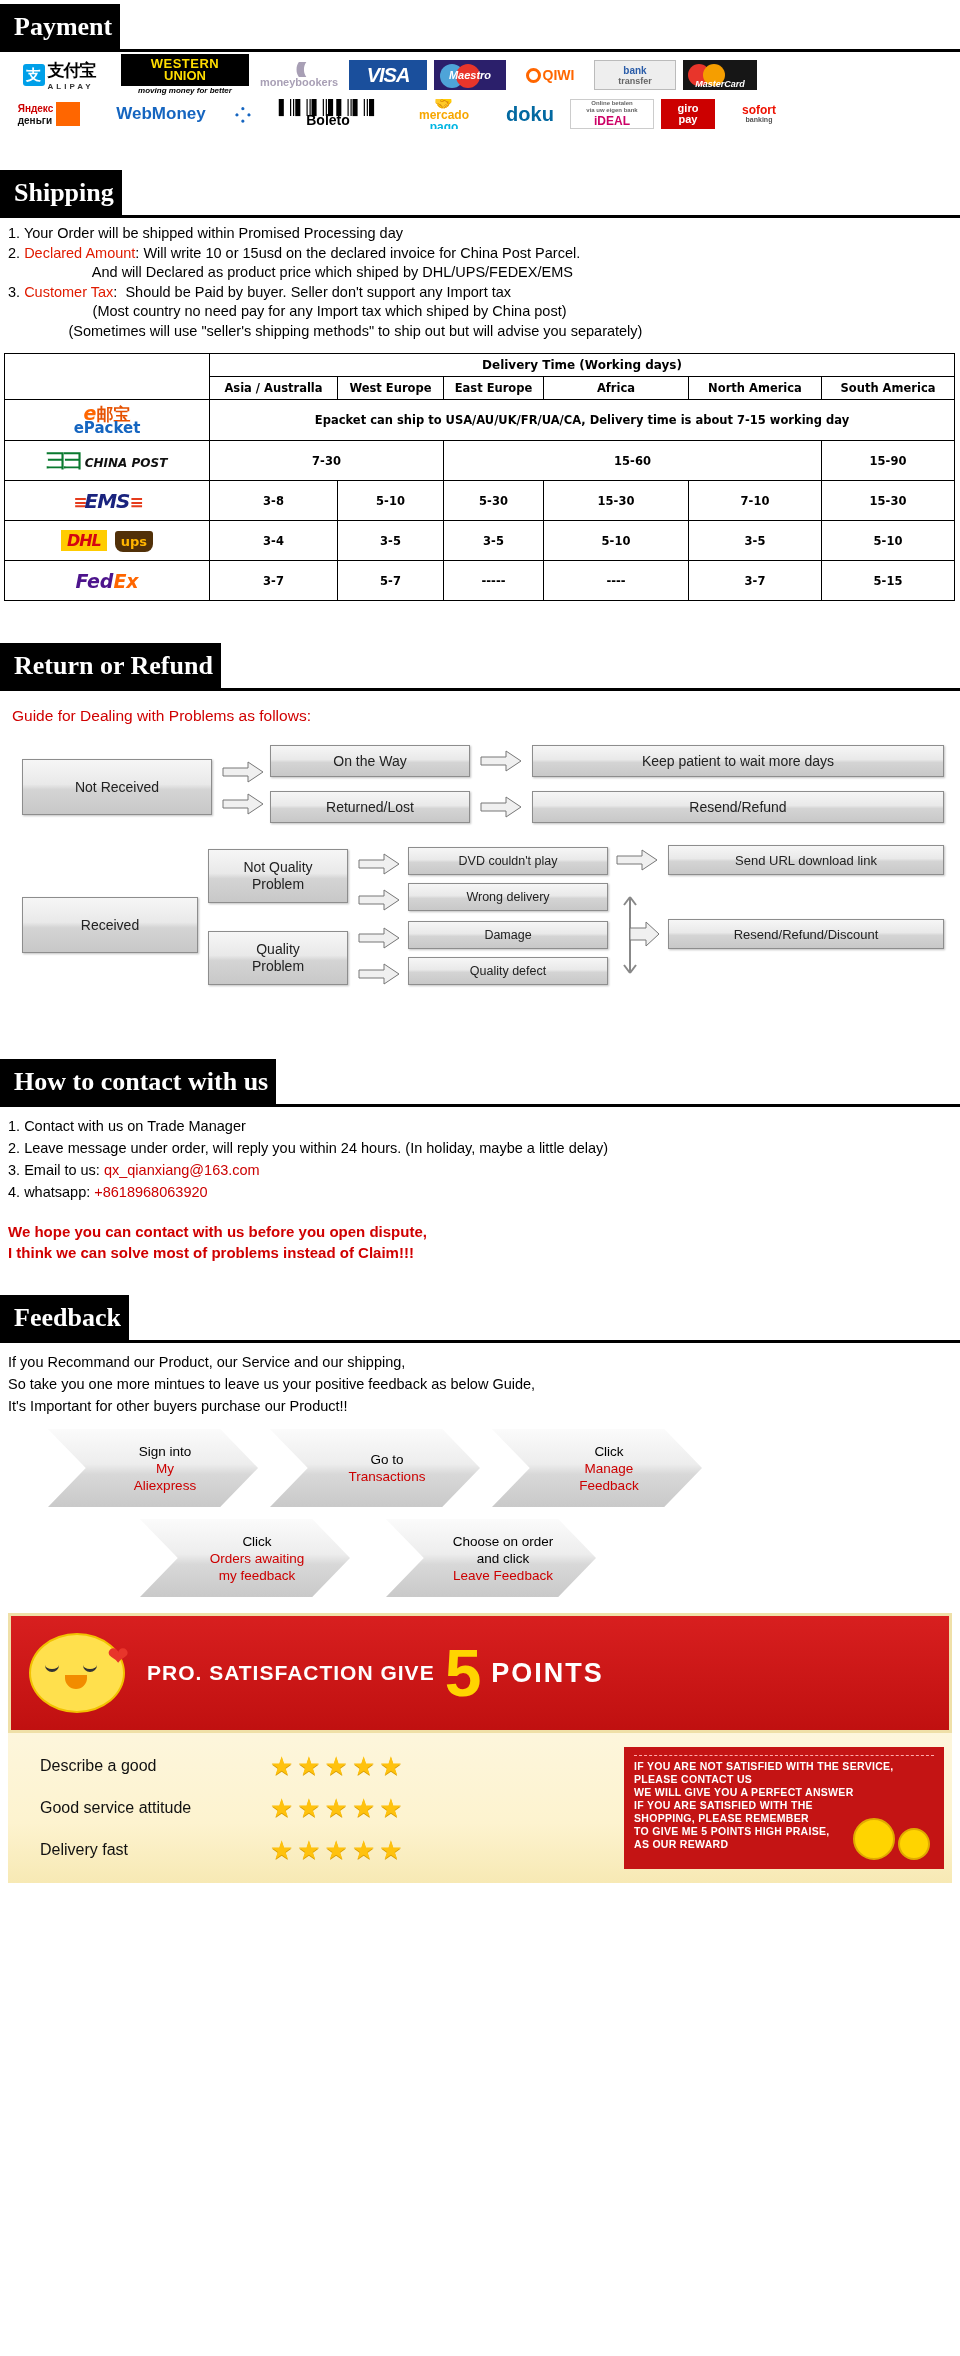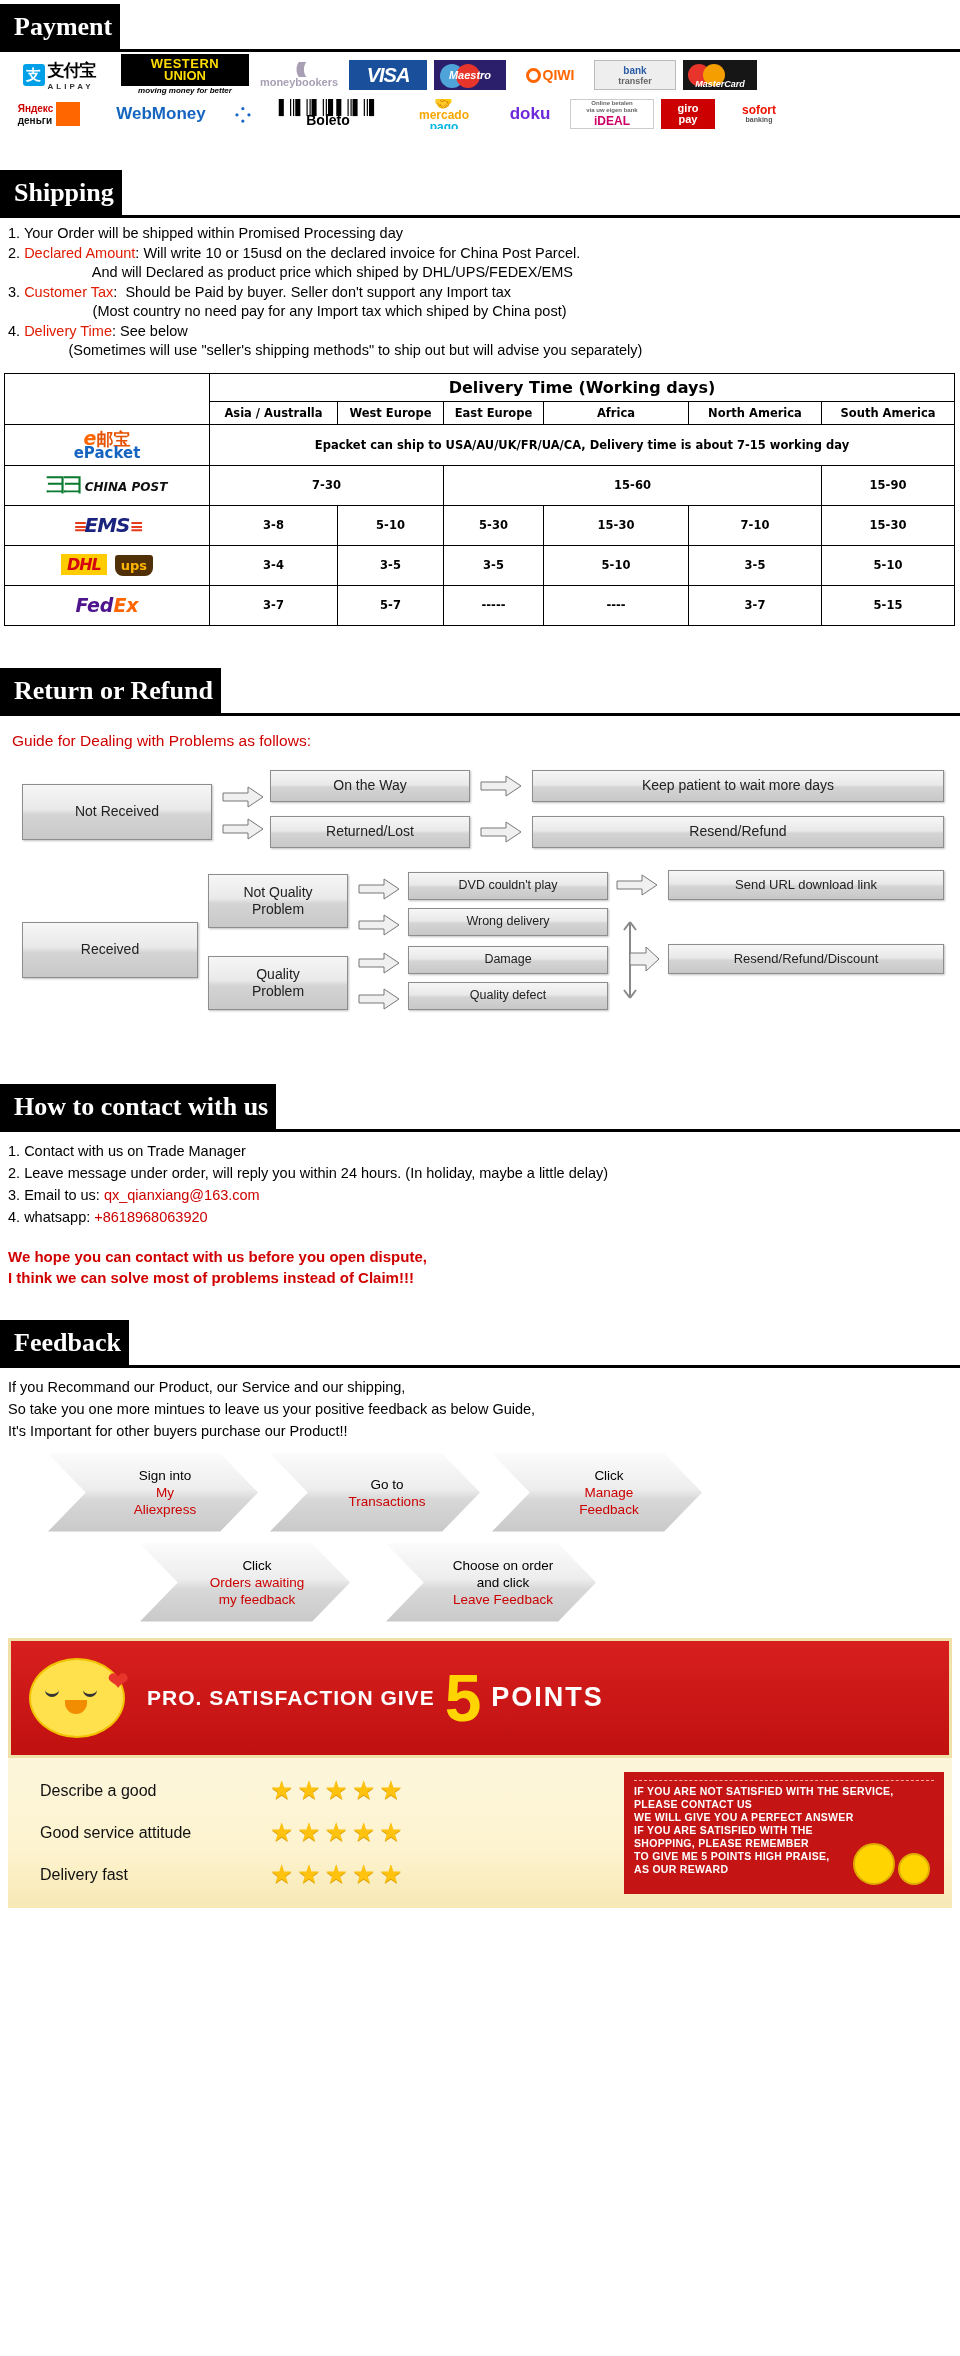--- a/index.html
+++ b/index.html
@@ -80,21 +80,21 @@
   .lg-yandex .sq { width:24px;height:24px;background:#f60;display:inline-block;margin-left:3px;color:#fff;}
   .lg-webmoney { width:120px; color:#1565c0; font-size:17px; }
   .lg-boleto { width:126px; flex-direction:column; }
   .lg-boleto .bars { font-family:"Liberation Mono", monospace; font-size:17px; letter-spacing:-2px; line-height:13px;}
   .lg-boleto .nm { font-size:14px; font-weight:bold; line-height:15px;}
   .lg-dot { width:30px; color:#1565c0; font-size:20px;}
   .lg-mercado { width:92px; flex-direction:column; }
   .lg-mercado .hs { font-size:15px; color:#1565c0; line-height:13px;}
   .lg-mercado .m1 { font-size:12px; color:#f7a700; font-weight:bold; line-height:12px;}
   .lg-mercado .m2 { font-size:12px; color:#00b5e2; font-weight:bold; line-height:12px;}
-  .lg-doku { width:66px; color:#6d28d9; font-size:17px; font-weight:bold;}
+  .lg-doku { width:66px; color:#0369a1; font-size:20px; font-weight:bold;}
   .lg-ideal { width:84px; border:1px solid #ccc; flex-direction:column; }
   .lg-ideal .tiny{font-size:6px;color:#666;line-height:7px;}
   .lg-ideal .nm{ color:#cc0066; font-weight:bold; font-size:12px;}
   .lg-giro { width:54px; background:#c00; color:#fff; flex-direction:column;}
   .lg-giro .g1{font-size:11px;line-height:11px;}
   .lg-giro .g2{font-size:11px;line-height:11px;}
   .lg-sofort { width:74px; flex-direction:column; color:#e10; }
   .lg-sofort .s1{font-size:12px;font-weight:bold;line-height:12px;}
   .lg-sofort .s2{font-size:7px;color:#555;line-height:8px;}
 
@@ -108,21 +108,21 @@
   table.dt { border-collapse: collapse; width: 950px; margin: 2px 0 0 4px; table-layout: fixed; }
   table.dt td, table.dt th {
     border: 1px solid #000;
     font-size: 11.5px;
     font-weight: bold;
     text-align: center;
     vertical-align: middle;
     padding: 4px 2px;
     font-family: "DejaVu Sans", sans-serif;
   }
-  table.dt .title { font-size: 16px; }
+  table.dt .title { font-size: 12px; }
   table.dt .carrier { height: 40px; }
   .ep-logo { line-height:1; }
   .ep-logo .e1 { color:#f60; font-size:19px; font-style:italic; font-weight:bold; }
   .ep-logo .e2 { color:#e65100; font-size:17px; font-weight:bold;}
   .ep-logo .e3 { color:#1565c0; font-size:15px; font-weight:bold; display:block; margin-top:-2px;}
   .cp-logo .c1 { color:#0a7a2f; font-size:19px; font-weight:bold; letter-spacing:-2px;}
   .cp-logo .c2 { color:#111; font-size:12px; font-style:italic; font-weight:bold;}
   .ems-logo .m1 { color:#e53b1c; font-size:17px; letter-spacing:-3px;}
   .ems-logo .m2 { color:#1a237e; font-size:20px; font-style:italic; font-weight:bold; letter-spacing:-1px;}
   .dhl-box { display:inline-block; background:#ffcc00; color:#d40511; font-style:italic; font-weight:bold; font-size:16px; padding:1px 6px; letter-spacing:-1px;}
@@ -305,21 +305,20 @@
   <div class="sec-head">
     <span class="tag">Shipping</span>
   </div>
 
   <div class="ship-list">
     <div class="ln"><span>1.</span> <span>Your Order will be shipped within Promised Processing day</span></div>
     <div class="ln"><span>2.</span> <span class="red">Declared Amount</span><span>: Will write 10 or 15usd on the declared invoice for China Post Parcel.</span></div>
     <div class="ln"><span>                     And will Declared as product price which shiped by DHL/UPS/FEDEX/EMS</span></div>
     <div class="ln"><span>3.</span> <span class="red">Customer Tax</span><span>:  Should be Paid by buyer. Seller don't support any Import tax</span></div>
     <div class="ln"><span>                     (Most country no need pay for any Import tax which shiped by China post)</span></div>
-    <div class="ln"><span>4.</span> <span class="red">Delivery Time</span><span>: See below</span></div>
     <div class="ln"><span>               (Sometimes will use "seller's shipping methods" to ship out but will advise you separately)</span></div>
   </div>
 
   <table class="dt">
     <colgroup>
       <col style="width:205px">
         <col style="width:128px">
         <col style="width:106px">
         <col style="width:100px">
         <col style="width:145px">

